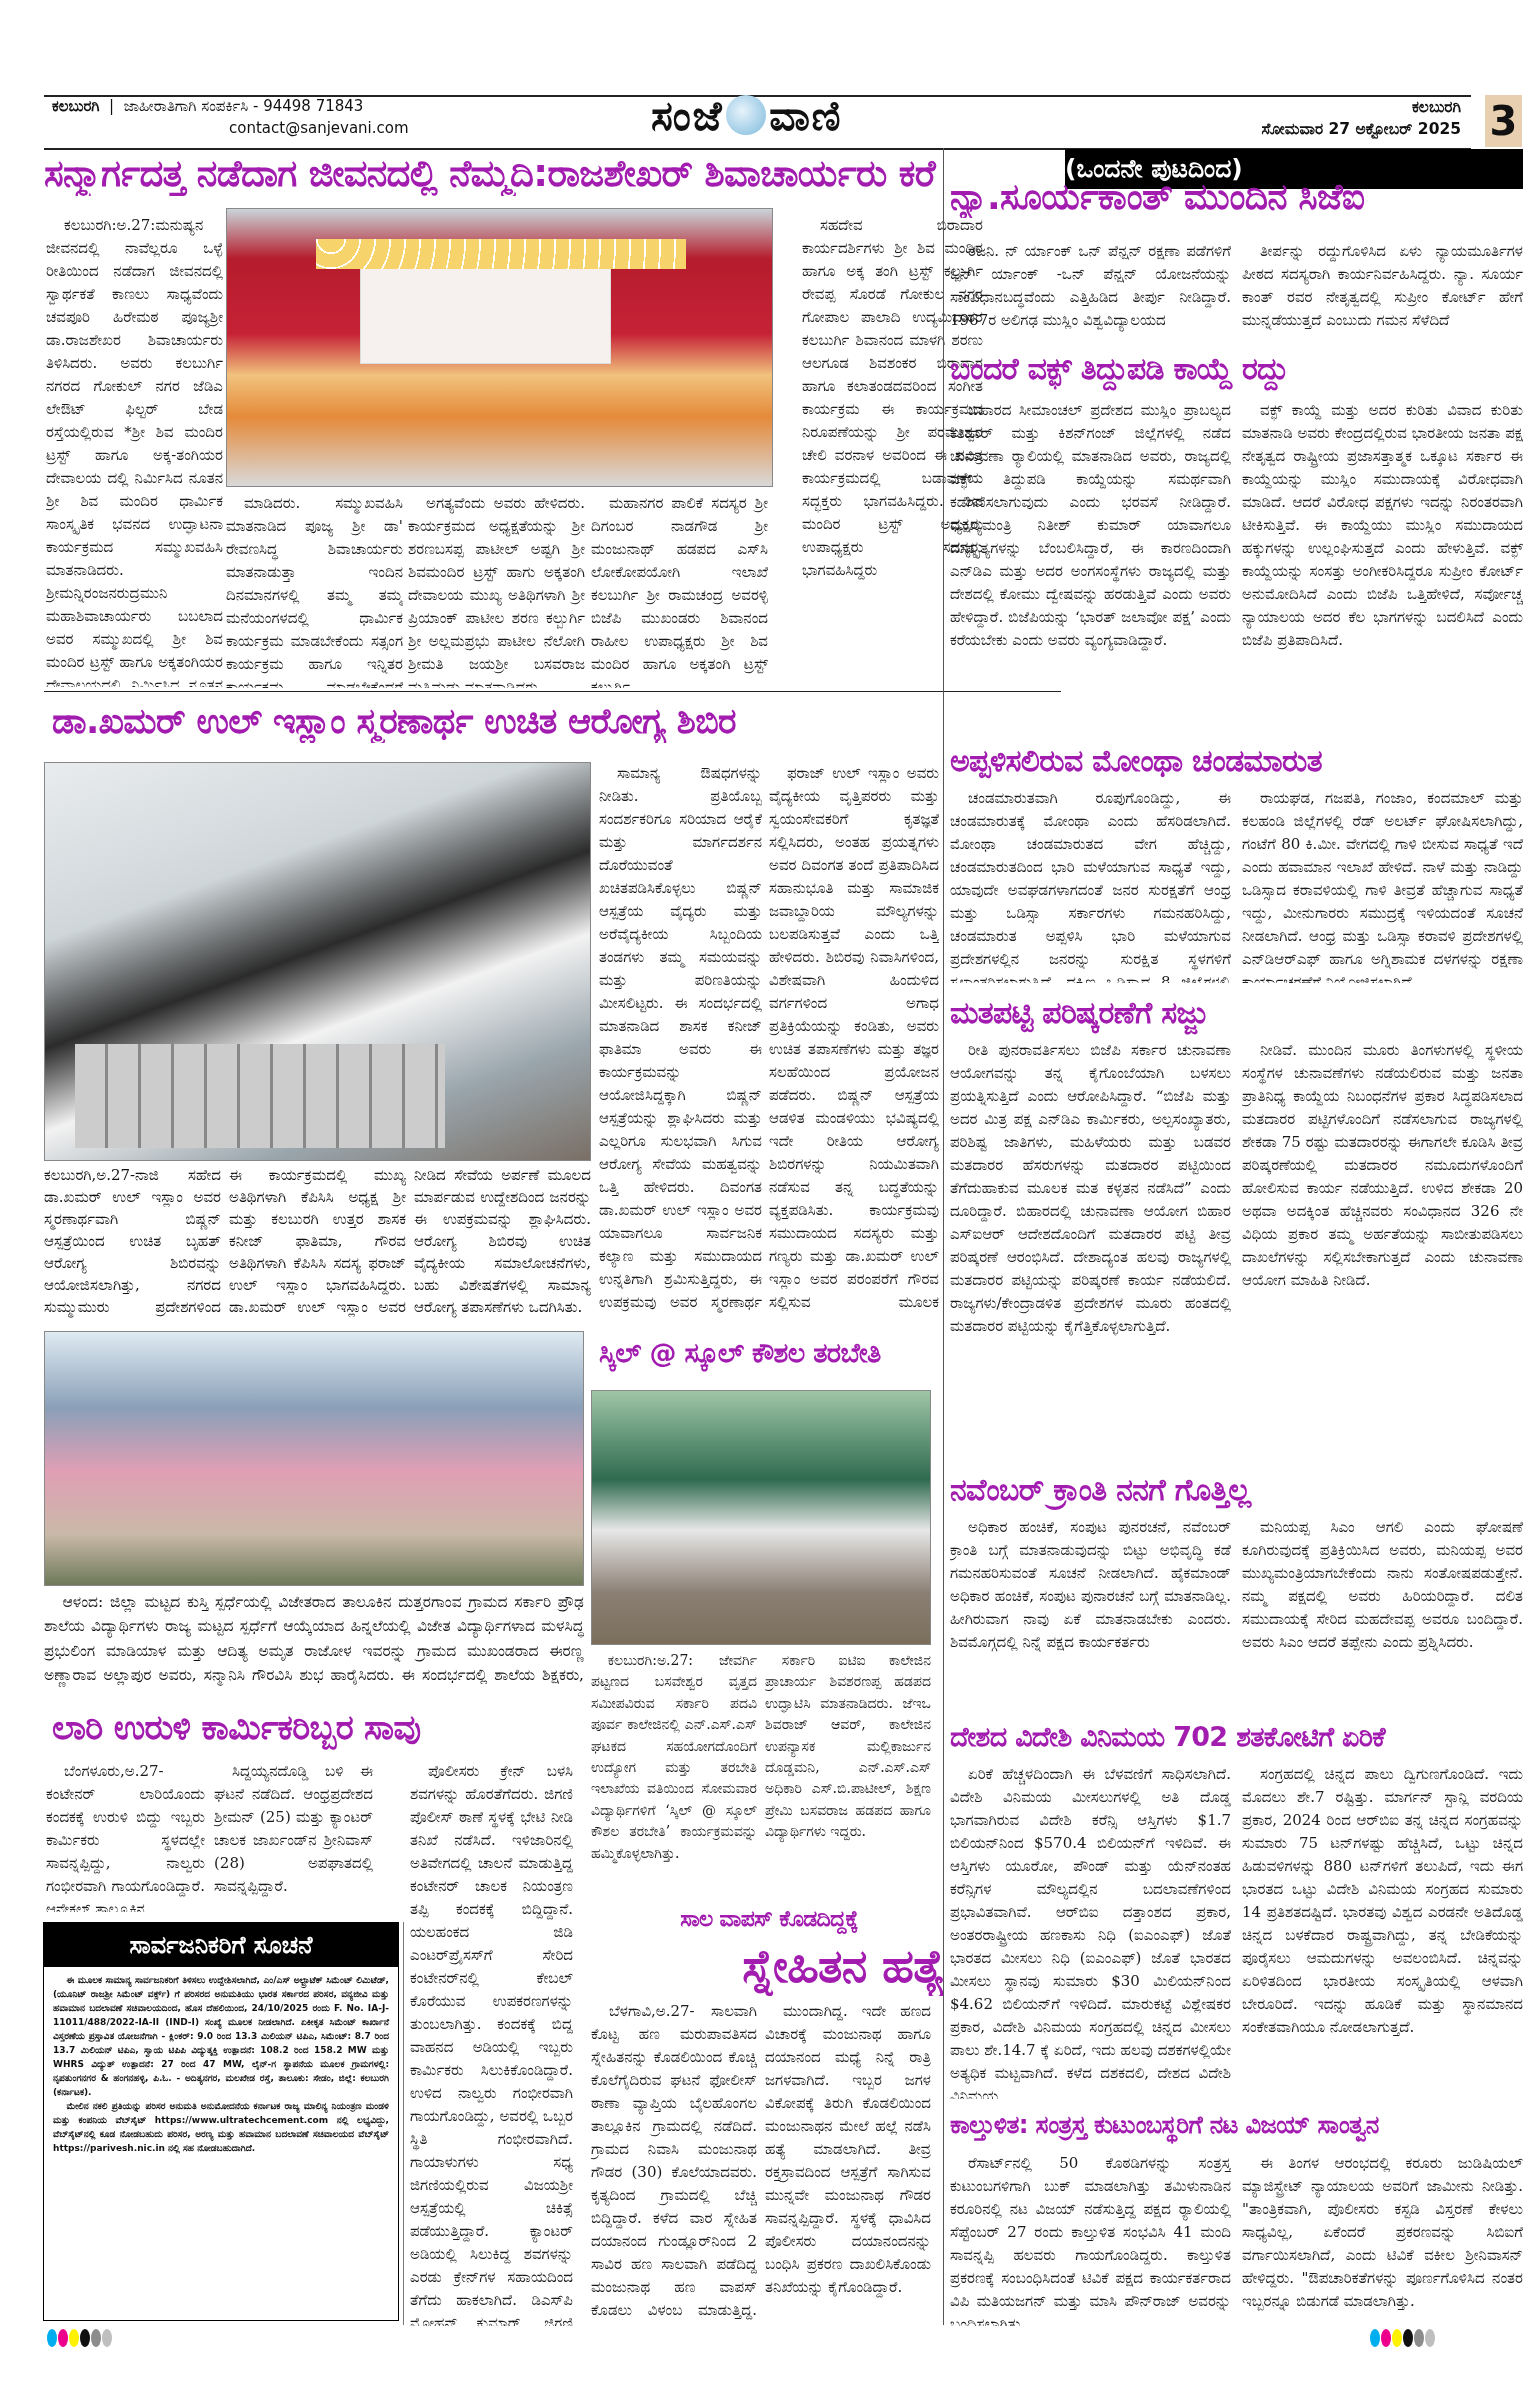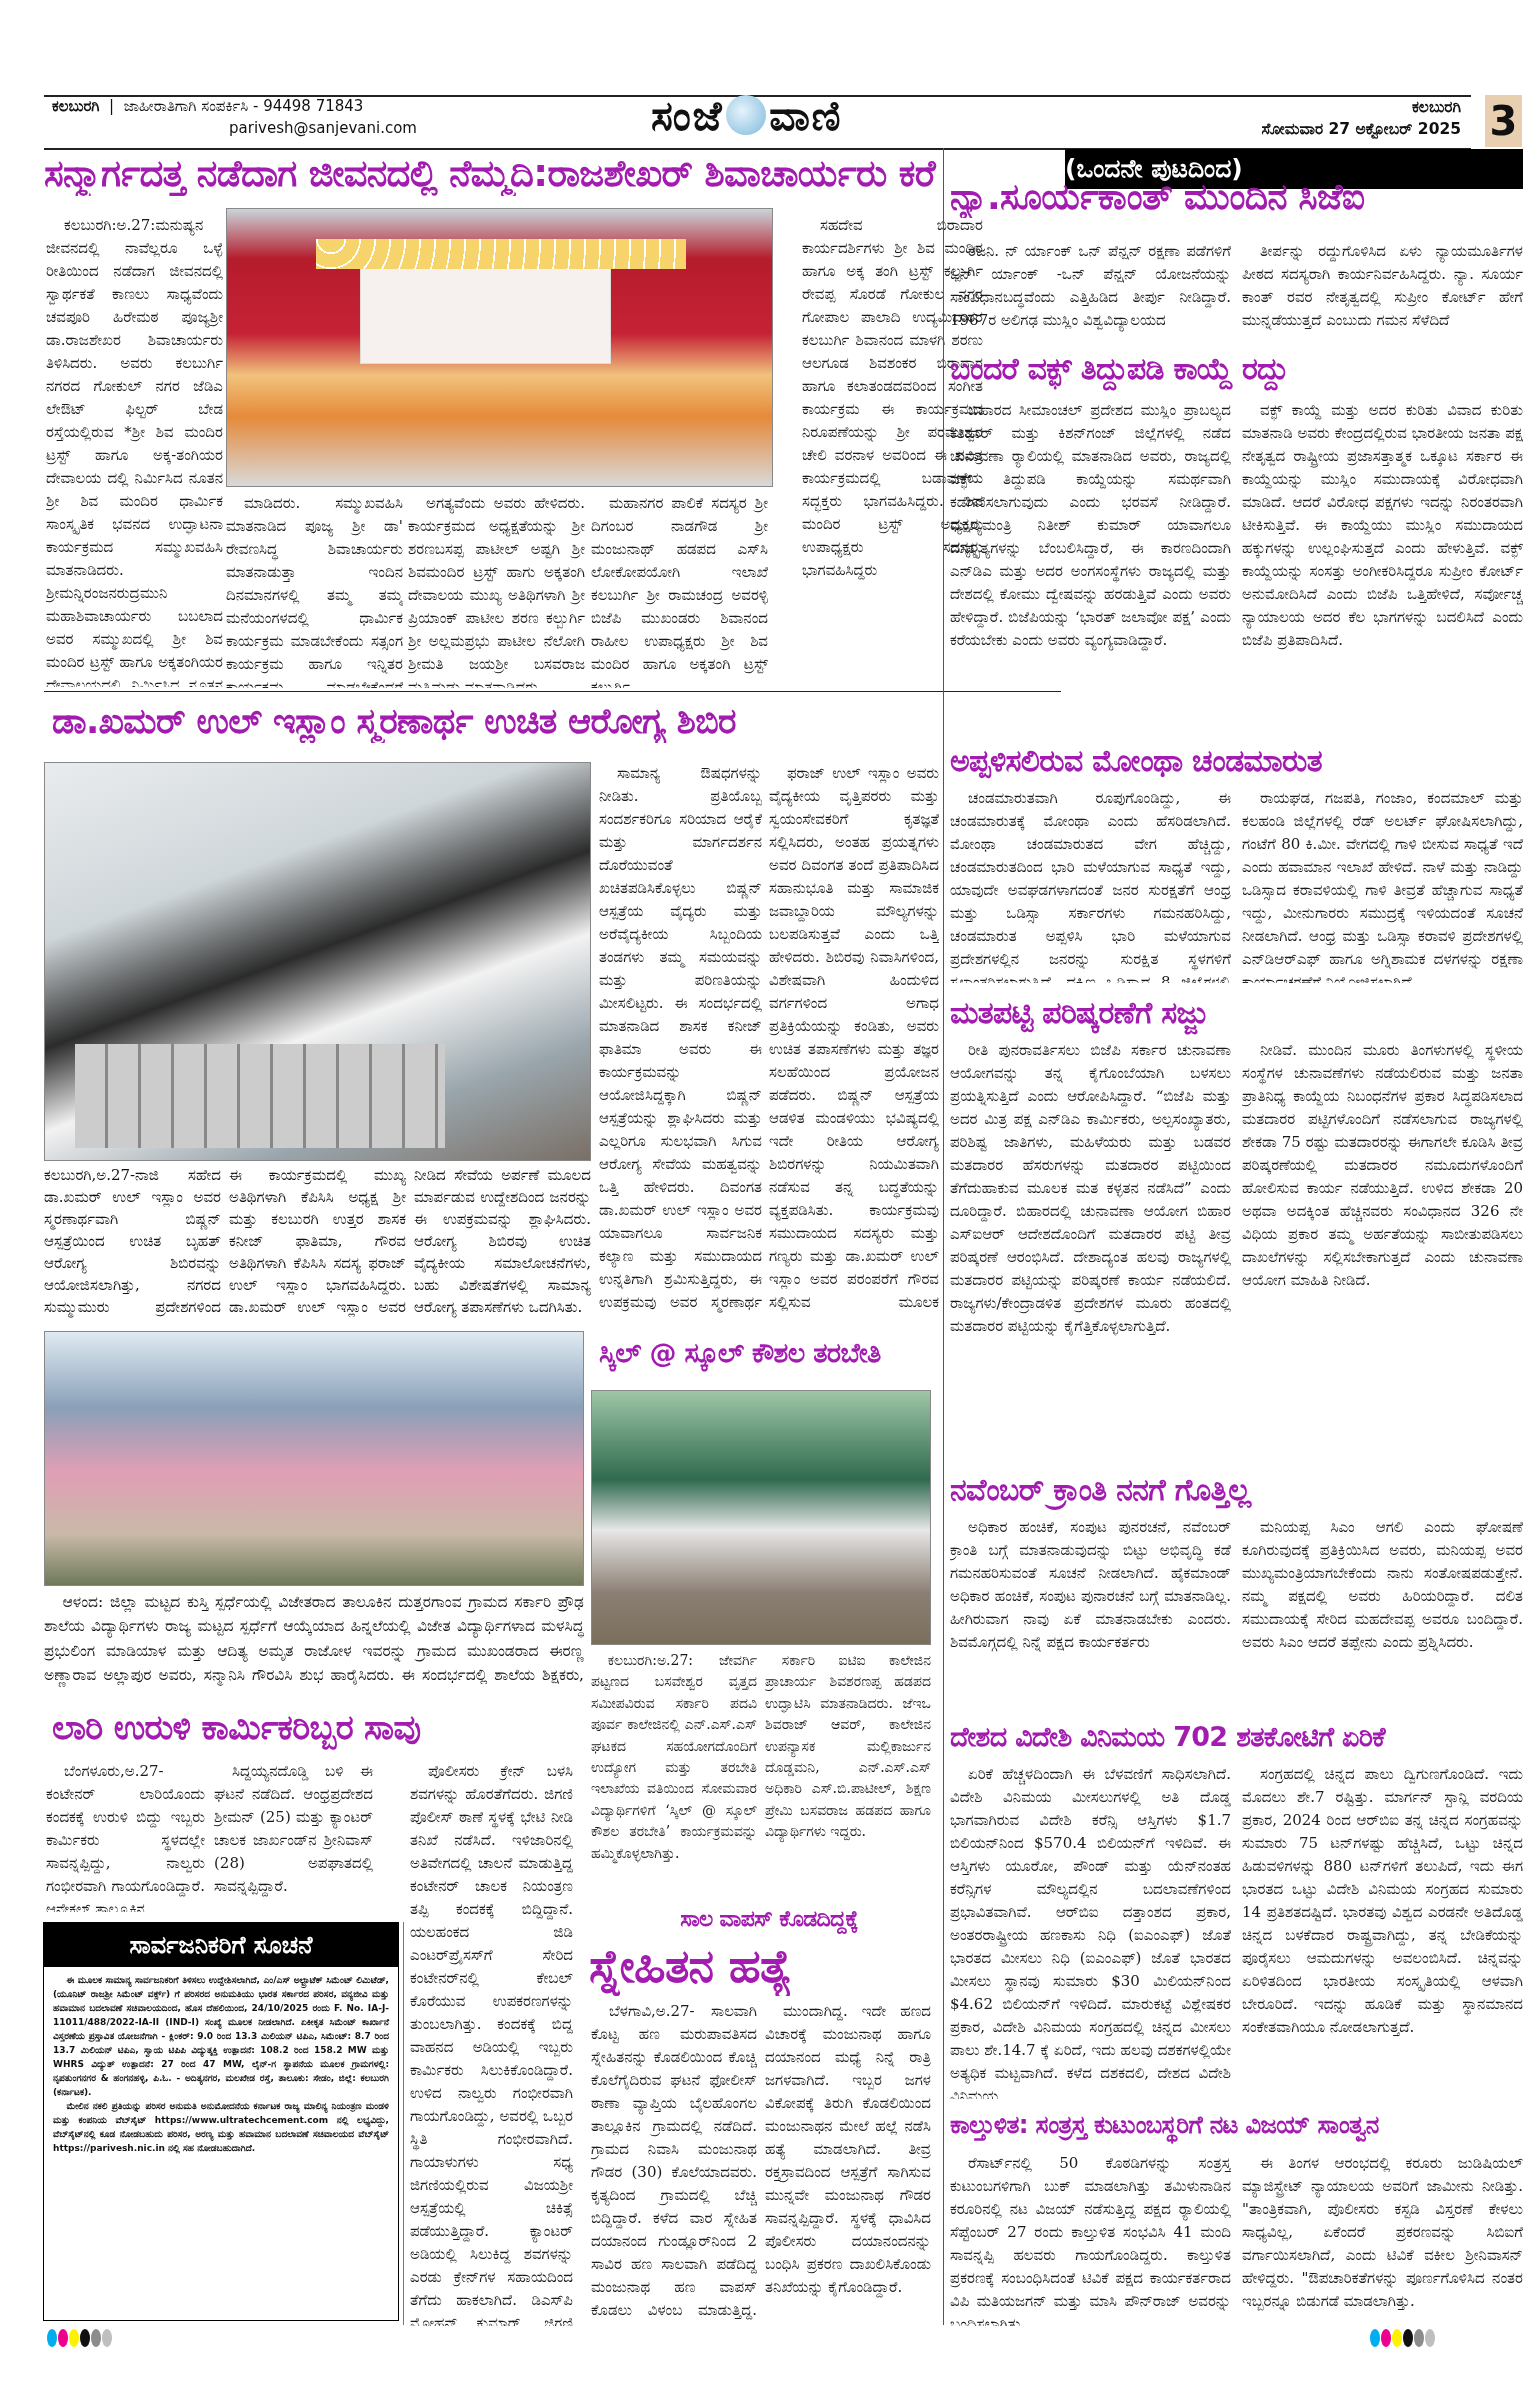--- a/index.html
+++ b/index.html
@@ -24,21 +24,21 @@
   .notice .sig{text-align:center;padding-left:148px;font-size:13.3px;line-height:22px;font-weight:bold}
   .reg{position:absolute;top:2329px;display:flex;gap:1.5px}
   .reg span{display:block;width:9.6px;height:18px;border-radius:50%}
 </style>
 </head>
 <body>
 
 <div class="rule" style="left:44px;top:95px;width:1427px;height:1.5px"></div>
 <div class="masthead-left">
   <div><b>ಕಲಬುರಗಿ</b> &nbsp;| &nbsp;<span>ಜಾಹೀರಾತಿಗಾಗಿ ಸಂಪರ್ಕಿಸಿ - 94498 71843</span></div>
-  <div style="padding-left:177px"><span>parivesh@sanjevani.com</span></div>
+  <div style="padding-left:177px"><span>contact@sanjevani.com</span></div>
 </div>
 <div class="logo">
   <span>ಸಂಜೆ</span><span class="dove"></span><span>ವಾಣಿ</span>
 </div>
 <div class="dateblock">
   <div>ಕಲಬುರಗಿ</div>
   <div>ಸೋಮವಾರ 27 ಅಕ್ಟೋಬರ್ 2025</div>
 </div>
 <div class="pagenum">3</div>
 <div class="rule" style="left:44px;top:148px;width:1427px;height:1.5px"></div>
@@ -114,21 +114,21 @@
 
 <div class="notice" style="width:356px">
   <div class="nh">ಸಾರ್ವಜನಿಕರಿಗೆ ಸೂಚನೆ</div>
   <div class="nb">
     <p style="text-indent:1.5em;font-size:9px;line-height:14px">ಈ ಮೂಲಕ ಸಾಮಾನ್ಯ ಸಾರ್ವಜನಿಕರಿಗೆ ತಿಳಿಸಲು ಉದ್ದೇಶಿಸಲಾಗಿದೆ, ಎಂ/ಎಸ್ ಅಲ್ಟ್ರಾಟೆಕ್ ಸಿಮೆಂಟ್ ಲಿಮಿಟೆಡ್, (ಯೂನಿಟ್ ರಾಜಶ್ರೀ ಸಿಮೆಂಟ್ ವರ್ಕ್ಸ್) ಗೆ ಪರಿಸರದ ಅನುಮತಿಯು ಭಾರತ ಸರ್ಕಾರದ ಪರಿಸರ, ವನ್ಯಜೀವಿ ಮತ್ತು ಹವಾಮಾನ ಬದಲಾವಣೆ ಸಚಿವಾಲಯದಿಂದ, ಹೊಸ ದೆಹಲಿಯಿಂದ, 24/10/2025 ರಂದು F. No. IA-J-11011/488/2022-IA-II (IND-I) ಸಂಖ್ಯೆ ಮೂಲಕ ನೀಡಲಾಗಿದೆ. ಏಕೀಕೃತ ಸಿಮೆಂಟ್ ಕಾರ್ಖಾನೆ ವಿಸ್ತರಣೆಯ ಪ್ರಸ್ತಾವಿತ ಯೋಜನೆಗಾಗಿ - ಕ್ಲಿಂಕರ್: 9.0 ರಿಂದ 13.3 ಮಿಲಿಯನ್ ಟಿಪಿಎ, ಸಿಮೆಂಟ್: 8.7 ರಿಂದ 13.7 ಮಿಲಿಯನ್ ಟಿಪಿಎ, ಸ್ವಾಯ ಟಿಪಿಪಿ ವಿದ್ಯುತ್ಶಕ್ತಿ ಉತ್ಪಾದನೆ: 108.2 ರಿಂದ 158.2 MW ಮತ್ತು WHRS ವಿದ್ಯುತ್ ಉತ್ಪಾದನೆ: 27 ರಿಂದ 47 MW, ಲೈನ್-ಗ ಸ್ಥಾಪನೆಯ ಮೂಲಕ ಗ್ರಾಮಗಳಲ್ಲಿ: ನೃಪತುಂಗನಗರ &amp; ಹಂಗನಹಳ್ಳಿ, ಪಿ.ಓ. - ಅದಿತ್ಯನಗರ, ಮಲಖೇಡ ರಸ್ತೆ, ತಾಲೂಕು: ಸೇಡಂ, ಜಿಲ್ಲೆ: ಕಲಬುರಗಿ (ಕರ್ನಾಟಕ).</p>
     <p style="text-indent:1.5em;font-size:9px;line-height:14px">ಮೇಲಿನ ನಕಲಿ ಪ್ರತಿಯನ್ನು ಪರಿಸರ ಅನುಮತಿ ಅನುಮೋದನೆಯ ಕರ್ನಾಟಕ ರಾಜ್ಯ ಮಾಲಿನ್ಯ ನಿಯಂತ್ರಣ ಮಂಡಳಿ ಮತ್ತು ಕಂಪನಿಯ ವೆಬ್‌ಸೈಟ್ https://www.ultratechcement.com ನಲ್ಲಿ ಲಭ್ಯವಿದ್ದು, ವೆಬ್‌ಸೈಟ್‌ನಲ್ಲಿ ಕೂಡ ನೋಡಬಹುದು ಪರಿಸರ, ಅರಣ್ಯ ಮತ್ತು ಹವಾಮಾನ ಬದಲಾವಣೆ ಸಚಿವಾಲಯದ ವೆಬ್‌ಸೈಟ್ https://parivesh.nic.in ನಲ್ಲಿ ಸಹ ನೋಡಬಹುದಾಗಿದೆ.</p>
   </div>
 </div>
 
 <div class="hl" style="left:621px;top:1900px;width:296px;font-size:22px;line-height:37px;text-align:center">ಸಾಲ ವಾಪಸ್ ಕೊಡದಿದ್ದಕ್ಕೆ</div>
-<div class="hl" style="left:589px;top:1937px;width:340px;font-size:46px;line-height:59px;text-align:left">ಸ್ನೇಹಿತನ ಹತ್ಯೆ</div>
+<div class="hl" style="left:605px;top:1937px;width:340px;font-size:46px;line-height:59px;text-align:right">ಸ್ನೇಹಿತನ ಹತ್ಯೆ</div>
 <div class="col" style="left:591px;top:2000px;width:166px;height:325px">
     <p>ಬೆಳಗಾವಿ,ಅ.27- ಸಾಲವಾಗಿ ಕೊಟ್ಟ ಹಣ ಮರುಪಾವತಿಸದ ಸ್ನೇಹಿತನನ್ನು ಕೊಡಲಿಯಿಂದ ಕೊಚ್ಚಿ ಕೊಲೆಗೈದಿರುವ ಘಟನೆ ಫೋಲೀಸ್ ಠಾಣಾ ವ್ಯಾಪ್ತಿಯ ಬೈಲಹೊಂಗಲ ತಾಲ್ಲೂಕಿನ ಗ್ರಾಮದಲ್ಲಿ ನಡೆದಿದೆ. ಗ್ರಾಮದ ನಿವಾಸಿ ಮಂಜುನಾಥ ಗೌಡರ (30) ಕೊಲೆಯಾದವರು. ಕೃತ್ಯದಿಂದ ಗ್ರಾಮದಲ್ಲಿ ಬೆಚ್ಚಿ ಬಿದ್ದಿದ್ದಾರೆ. ಕಳೆದ ವಾರ ಸ್ನೇಹಿತ ದಯಾನಂದ ಗುಂಡ್ಲೂರ್‌ನಿಂದ 2 ಸಾವಿರ ಹಣ ಸಾಲವಾಗಿ ಪಡೆದಿದ್ದ ಮಂಜುನಾಥ ಹಣ ವಾಪಸ್ ಕೊಡಲು ವಿಳಂಬ ಮಾಡುತ್ತಿದ್ದ. ಇದರಿಂದ ಸಾಲ ಕೇಳಲು ದಯಾನಂದ</p>
   </div>
 <div class="col" style="left:765px;top:2000px;width:166px;height:325px">
     <p>ಮುಂದಾಗಿದ್ದ. ಇದೇ ಹಣದ ವಿಚಾರಕ್ಕೆ ಮಂಜುನಾಥ ಹಾಗೂ ದಯಾನಂದ ಮಧ್ಯೆ ನಿನ್ನೆ ರಾತ್ರಿ ಜಗಳವಾಗಿದೆ. ಇಬ್ಬರ ಜಗಳ ವಿಕೋಪಕ್ಕೆ ತಿರುಗಿ ಕೊಡಲಿಯಿಂದ ಮಂಜುನಾಥನ ಮೇಲೆ ಹಲ್ಲೆ ನಡೆಸಿ ಹತ್ಯೆ ಮಾಡಲಾಗಿದೆ. ತೀವ್ರ ರಕ್ತಸ್ರಾವದಿಂದ ಆಸ್ಪತ್ರೆಗೆ ಸಾಗಿಸುವ ಮುನ್ನವೇ ಮಂಜುನಾಥ ಗೌಡರ ಸಾವನ್ನಪ್ಪಿದ್ದಾರೆ. ಸ್ಥಳಕ್ಕೆ ಧಾವಿಸಿದ ಪೊಲೀಸರು ದಯಾನಂದನನ್ನು ಬಂಧಿಸಿ ಪ್ರಕರಣ ದಾಖಲಿಸಿಕೊಂಡು ತನಿಖೆಯನ್ನು ಕೈಗೊಂಡಿದ್ದಾರೆ.</p>
   </div>
 
 <div class="banner">(ಒಂದನೇ ಪುಟದಿಂದ)</div>
 <div class="rule" style="left:943px;top:148px;width:0.7px;height:2177px;background:#555"></div>
 

